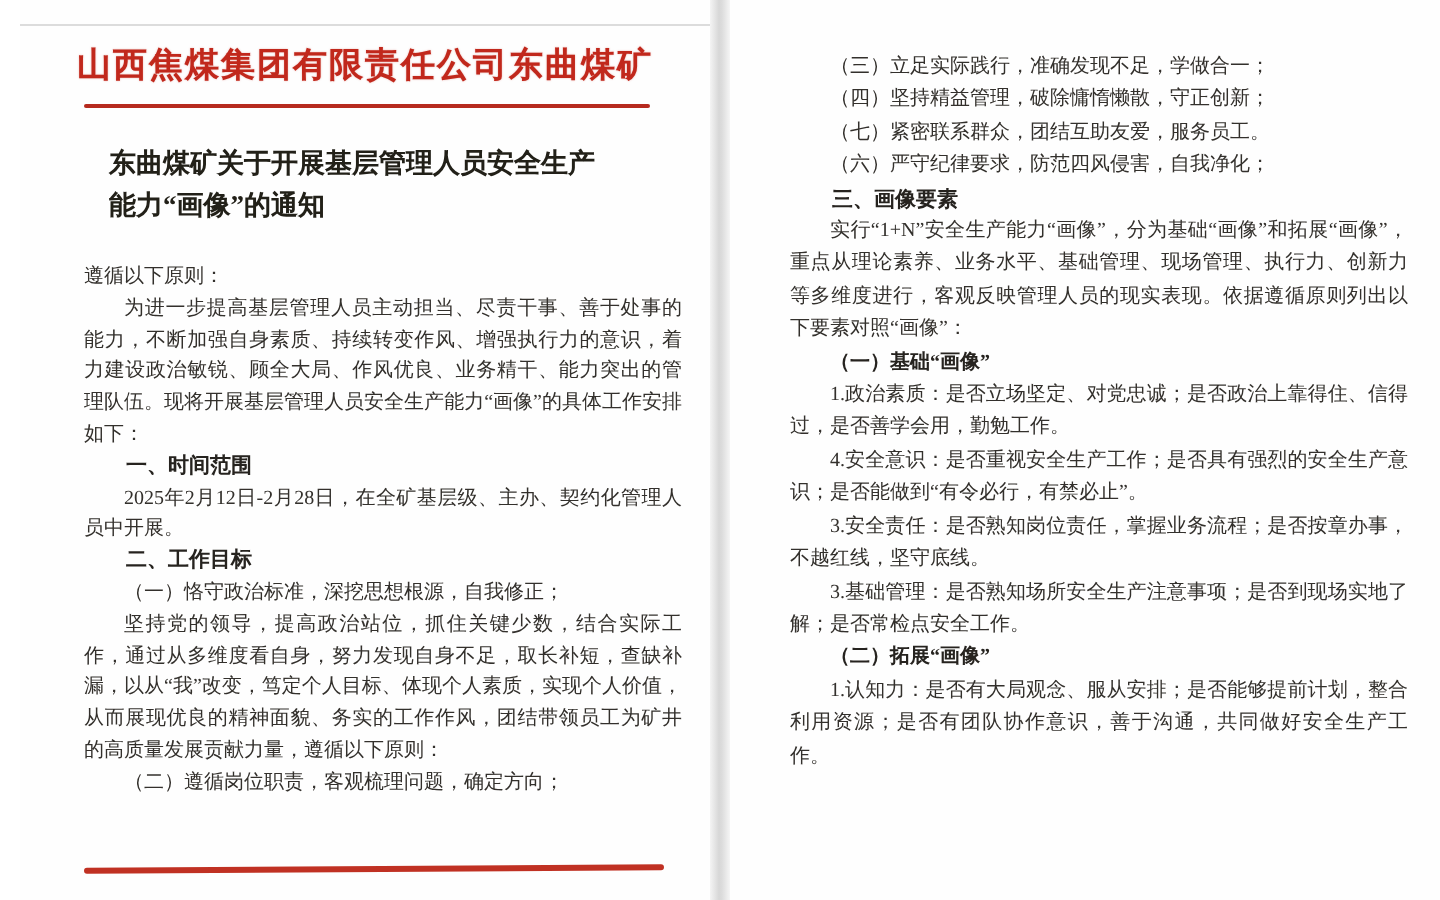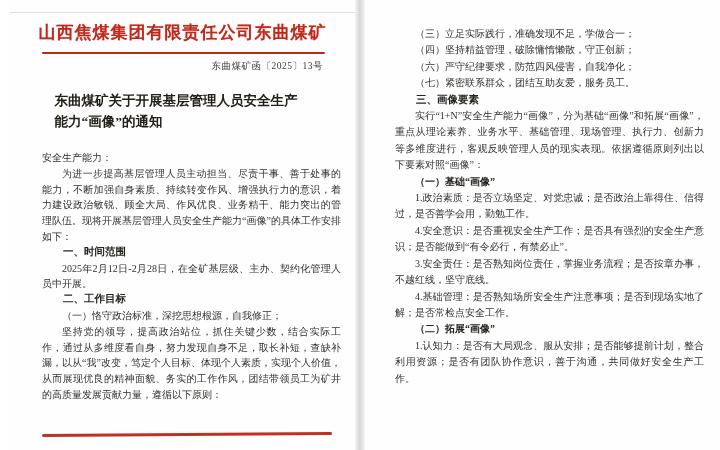--- a/index.html
+++ b/index.html
@@ -28,74 +28,74 @@
     margin:17px auto 0;width:256px;font-weight:bold;
     font-size:13.5px;line-height:21px;color:#222018;
   }
 
   
   .body-block{margin-top:18px;padding:0 14px 0 32px;}
   .page-right .body-block{margin-top:0;padding:26px 16px 0 30px;}
   p{margin:0;font-size:10px;line-height:15.8px;text-align:justify;color:#33302c;}
   .page-right p{line-height:16.4px;}
   .indent{text-indent:2em;}
-  .heading{font-weight:bold;text-indent:2em;font-family:Liberation Mono, monospace;font-size:10.5px;color:#26231f;}
+  .heading{font-weight:bold;text-indent:2em;font-family:Liberation Sans, sans-serif;font-size:10.5px;color:#26231f;}
   .subheading{font-weight:bold;text-indent:2em;color:#26231f;}
   .salutation{text-indent:0;}
 
   .footer-red-line{
     position:absolute;left:32px;top:433px;width:290px;height:2.5px;
     background:#c03123;border-radius:2px;transform:rotate(-.35deg);
   }
 </style>
 </head>
 <body>
 
 <div class="spread">
 
   <div class="page page-left">
     <div class="page-top-edge"></div>
 
     <div class="org-title">山西焦煤集团有限责任公司东曲煤矿</div>
 
     <div class="red-rule"></div>
 
-    <div class="doc-number">东曲煤矿函〔2025〕13号</div>
 
     <div class="doc-title">东曲煤矿关于开展基层管理人员安全生产能力“画像”的通知</div>
 
     <div class="body-block">
-      <p class="salutation">安全生产能力：</p>
+      <p class="salutation">遵循以下原则：</p>
       <p class="indent">为进一步提高基层管理人员主动担当、尽责干事、善于处事的能力，不断加强自身素质、持续转变作风、增强执行力的意识，着力建设政治敏锐、顾全大局、作风优良、业务精干、能力突出的管理队伍。现将开展基层管理人员安全生产能力“画像”的具体工作安排如下：</p>
       <p class="heading">一、时间范围</p>
       <p class="indent">2025年2月12日-2月28日，在全矿基层级、主办、契约化管理人员中开展。</p>
       <p class="heading">二、工作目标</p>
       <p class="indent">（一）恪守政治标准，深挖思想根源，自我修正；</p>
       <p class="indent">坚持党的领导，提高政治站位，抓住关键少数，结合实际工作，通过从多维度看自身，努力发现自身不足，取长补短，查缺补漏，以从“我”改变，笃定个人目标、体现个人素质，实现个人价值，从而展现优良的精神面貌、务实的工作作风，团结带领员工为矿井的高质量发展贡献力量，遵循以下原则：</p>
+      <p class="indent">（二）遵循岗位职责，客观梳理问题，确定方向；</p>
     </div>
 
     <div class="footer-red-line"></div>
   </div>
 
   <div class="page-gap"></div>
 
   <div class="page page-right">
     <div class="body-block">
       <p class="indent">（三）立足实际践行，准确发现不足，学做合一；</p>
       <p class="indent">（四）坚持精益管理，破除慵惰懒散，守正创新；</p>
+      <p class="indent">（七）紧密联系群众，团结互助友爱，服务员工。</p>
       <p class="indent">（六）严守纪律要求，防范四风侵害，自我净化；</p>
-      <p class="indent">（七）紧密联系群众，团结互助友爱，服务员工。</p>
 
       <p class="heading">三、画像要素</p>
       <p class="indent">实行“1+N”安全生产能力“画像”，分为基础“画像”和拓展“画像”，重点从理论素养、业务水平、基础管理、现场管理、执行力、创新力等多维度进行，客观反映管理人员的现实表现。依据遵循原则列出以下要素对照“画像”：</p>
 
       <p class="subheading">（一）基础“画像”</p>
       <p class="indent">1.政治素质：是否立场坚定、对党忠诚；是否政治上靠得住、信得过，是否善学会用，勤勉工作。</p>
       <p class="indent">4.安全意识：是否重视安全生产工作；是否具有强烈的安全生产意识；是否能做到“有令必行，有禁必止”。</p>
       <p class="indent">3.安全责任：是否熟知岗位责任，掌握业务流程；是否按章办事，不越红线，坚守底线。</p>
-      <p class="indent">4.基础管理：是否熟知场所安全生产注意事项；是否到现场实地了解；是否常检点安全工作。</p>
+      <p class="indent">3.基础管理：是否熟知场所安全生产注意事项；是否到现场实地了解；是否常检点安全工作。</p>
 
       <p class="subheading">（二）拓展“画像”</p>
       <p class="indent">1.认知力：是否有大局观念、服从安排；是否能够提前计划，整合利用资源；是否有团队协作意识，善于沟通，共同做好安全生产工作。</p>
     </div>
   </div>
 
 </div>
 
 </body></html>

